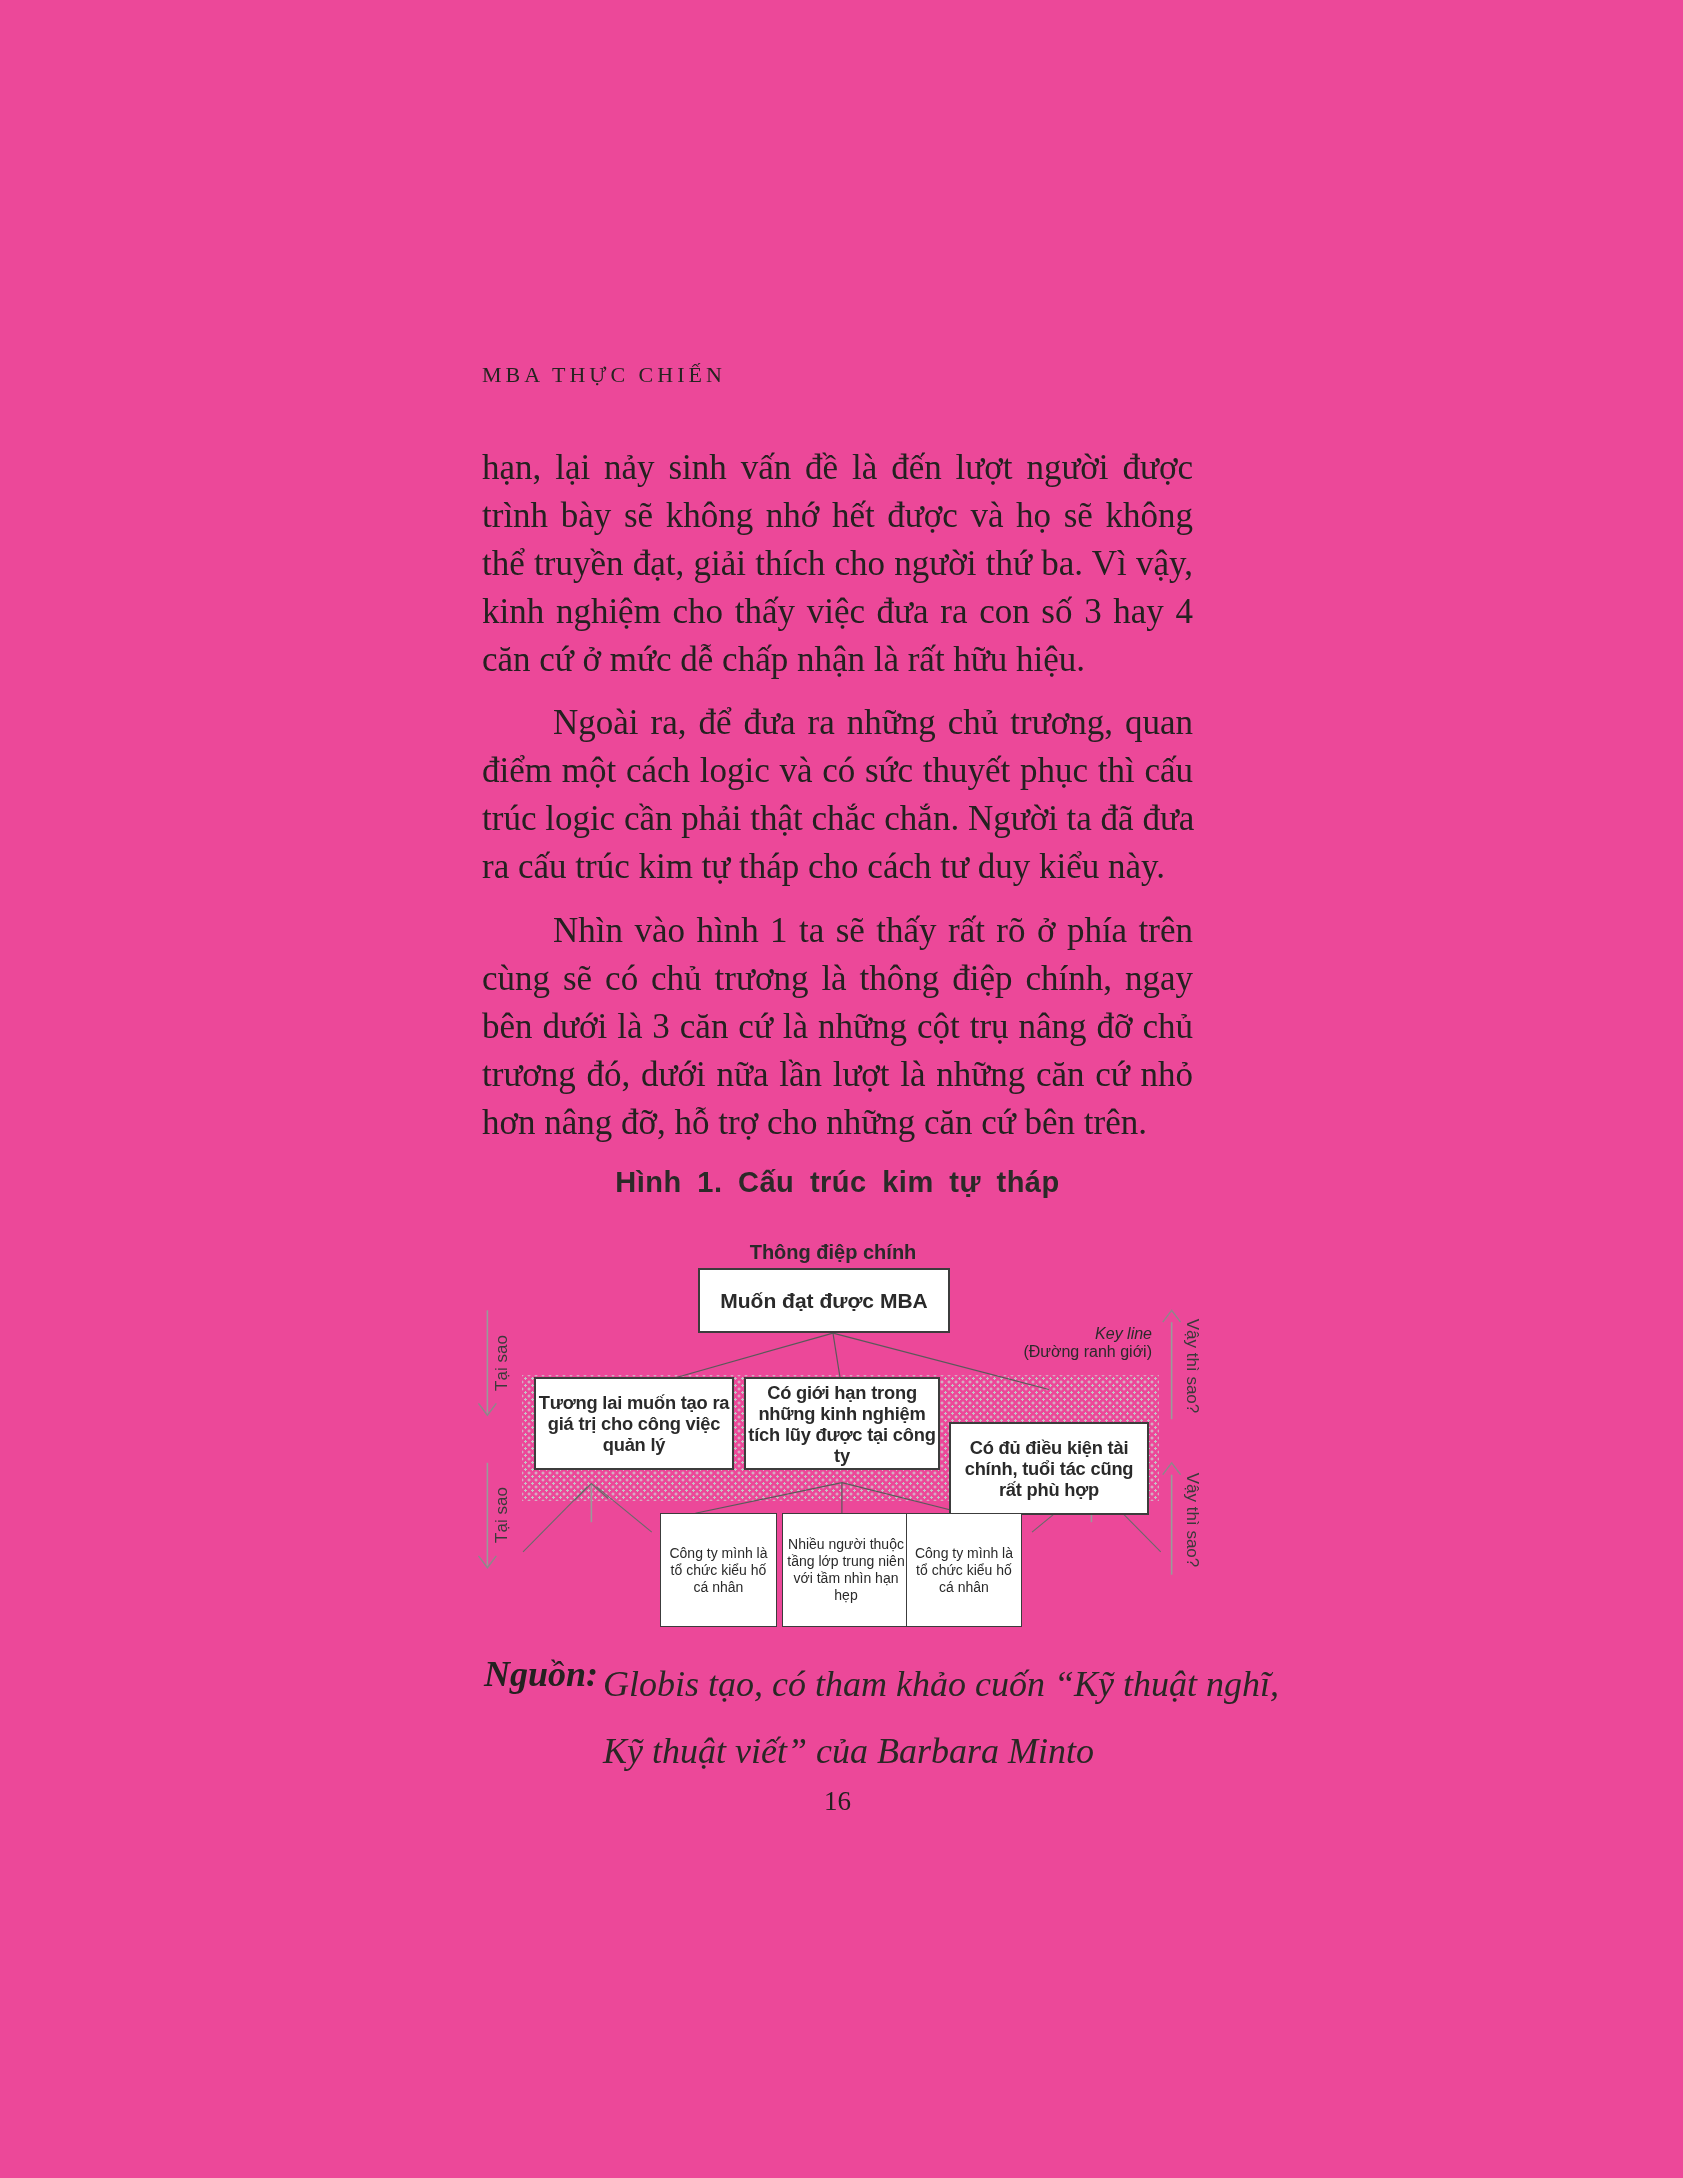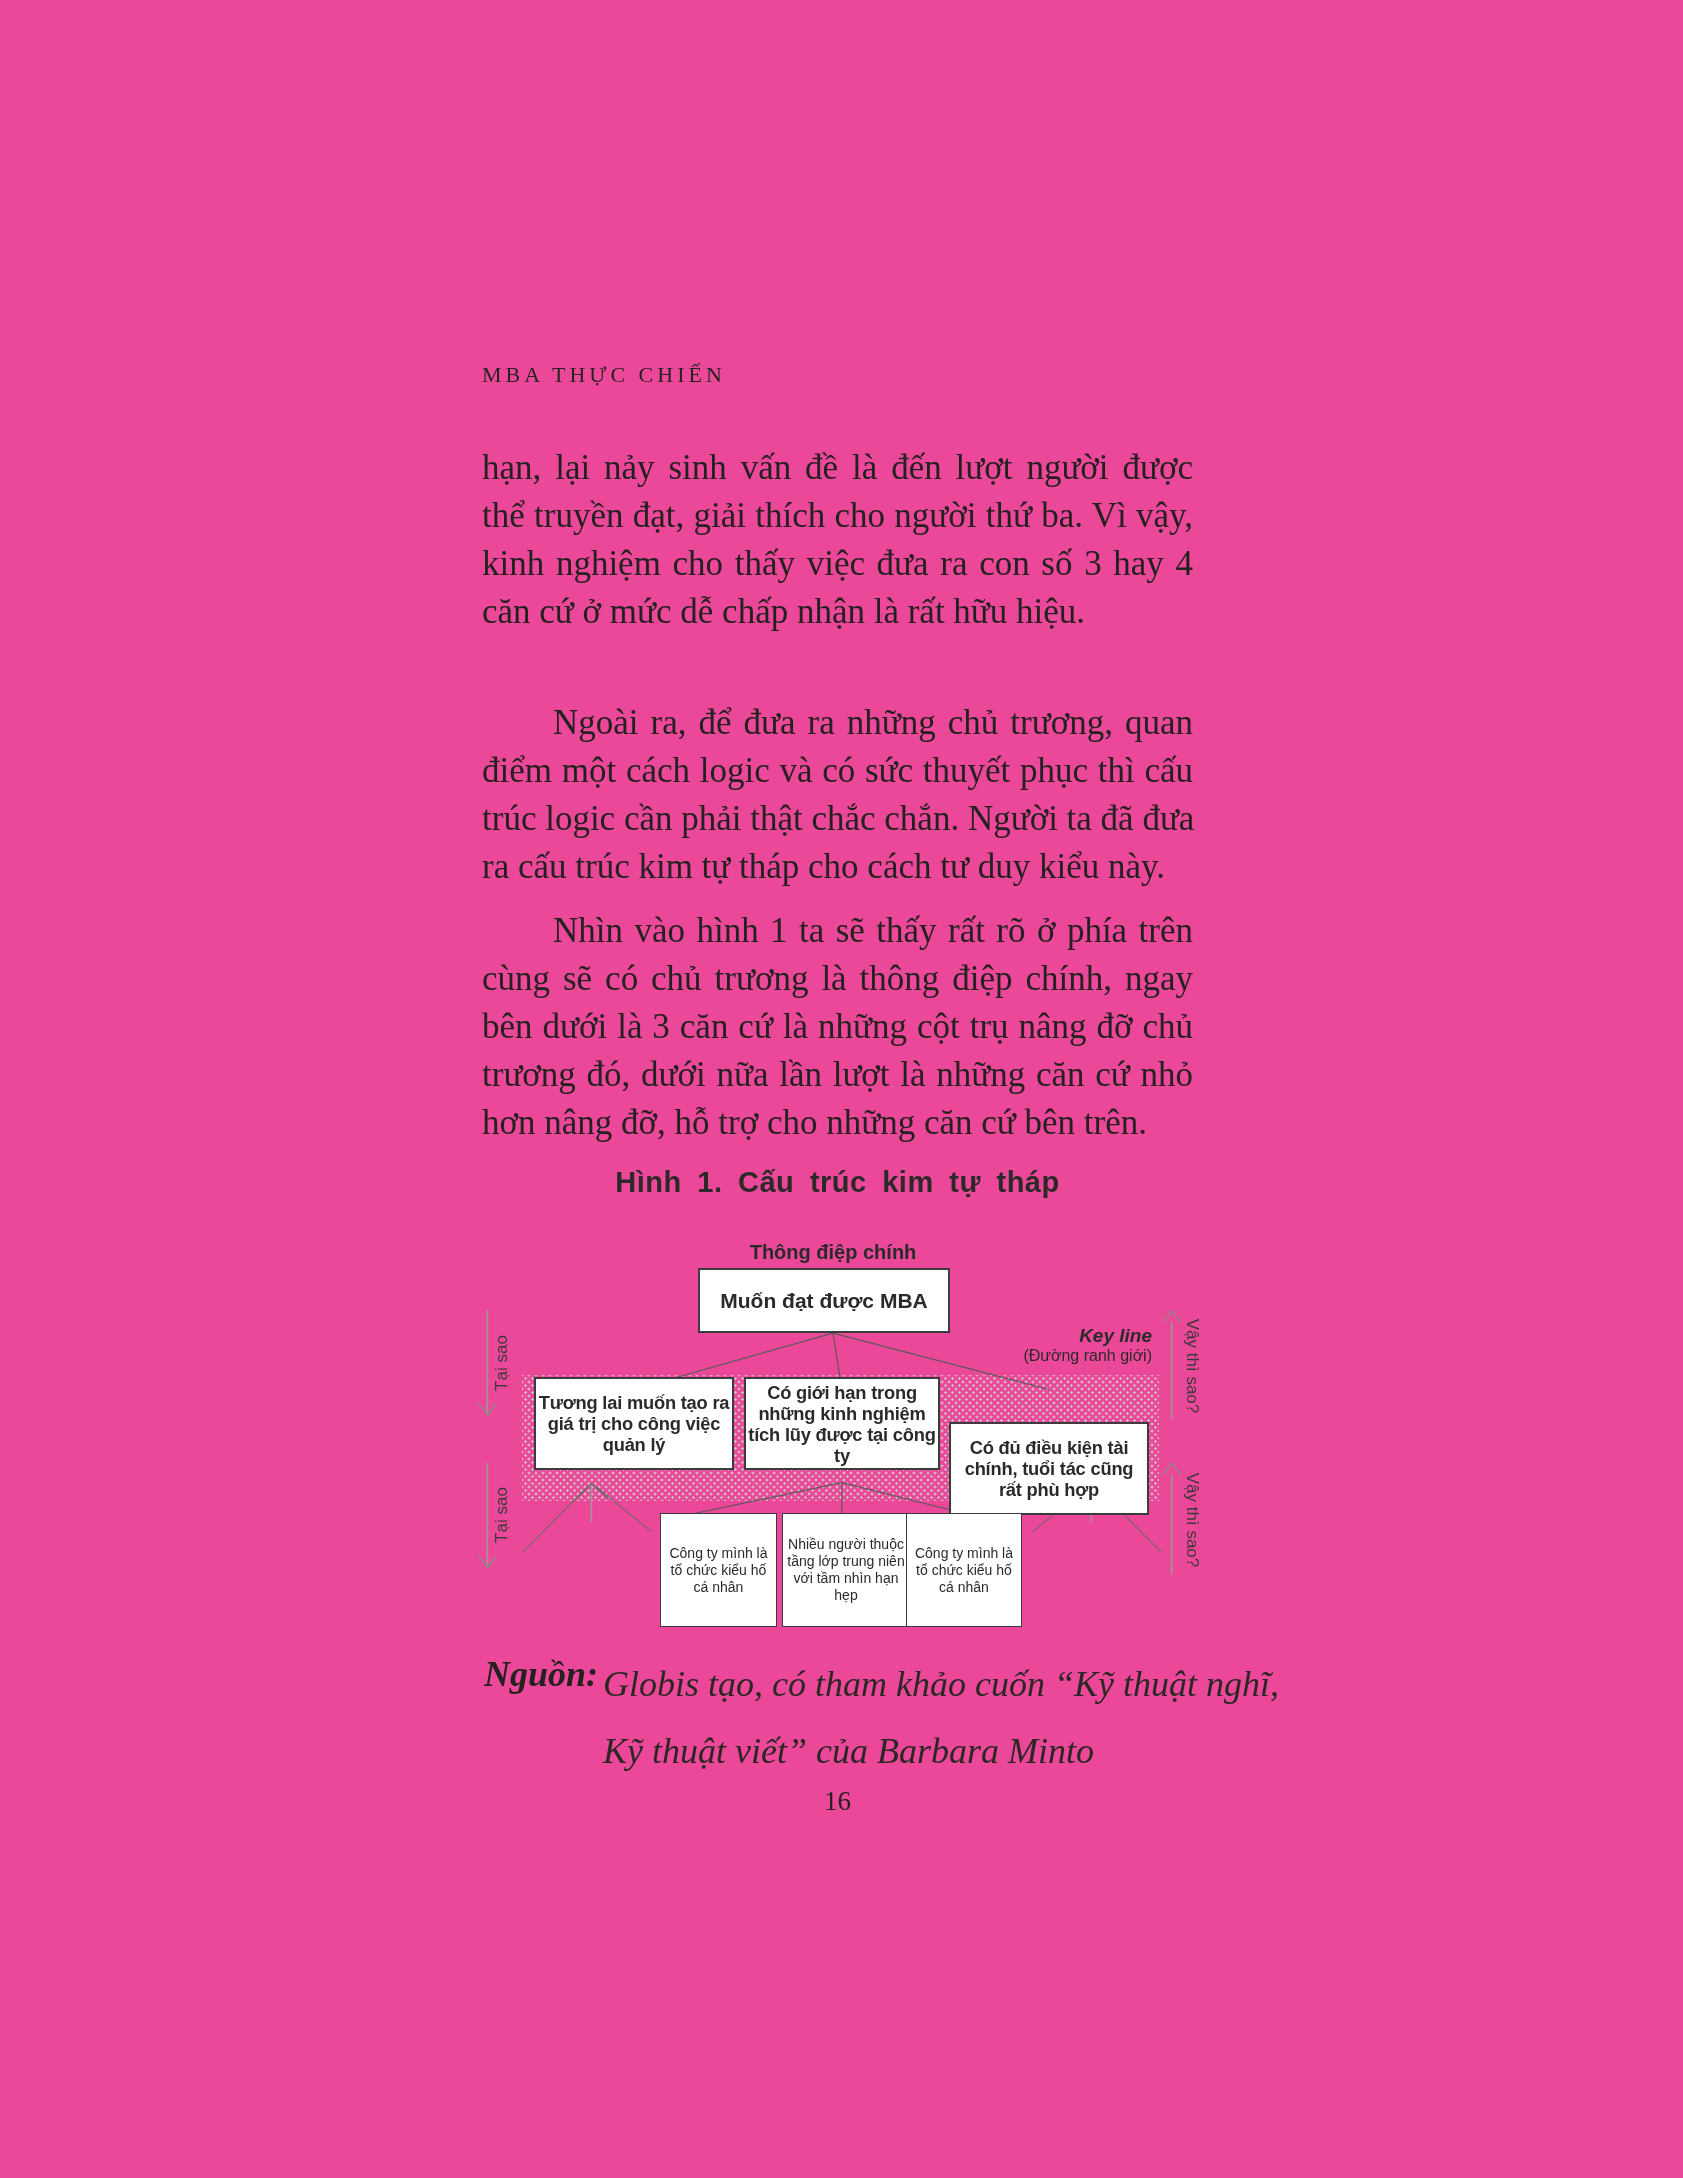--- a/index.html
+++ b/index.html
@@ -47,21 +47,21 @@
   .r2b3 { left:523px; width:200px;margin-top:45px; }
   .r3b { top:280px; height:114px; font-size:14px; font-weight:500; line-height:17px; border-width:1.5px; padding:3px; }
   .r3b1 { left:234px; width:117px; }
   .r3b2 { left:356px; width:128px;text-align:center; }
   .r3b3 { left:480px; width:116px; }
   .toplabel {
     position:absolute; left:281px; top:8px; width:252px; text-align:center;
     font-size:20px; font-weight:600; color:#2a2a2a;
   }
   .keyline { position:absolute; right:86px; top:92px; text-align:right; color:#2a2a2a; }
-  .keyline .kl1 { font-size:19px; font-weight:700; font-style:italic; }
+  .keyline .kl1 { font-size:16px; font-weight:400; font-style:italic; }
   .keyline .kl2 { font-size:16px; }
   .vlabel {
     position:absolute; white-space:nowrap; font-size:17px; color:#3a3a3a;
   }
   .vleft  { transform:translate(-50%,-50%) rotate(-90deg); }
   .vright { transform:translate(-50%,-50%) rotate(90deg); }
   
   .src-label {
     position:absolute; left:484px; top:1653px;
     font-size:36px; font-weight:700; font-style:italic; color:#242120;
@@ -73,20 +73,21 @@
 </style>
 </head>
 <body>
 
 <div class="page">
 
   <div class="runhead">MBA THỰC CHIẾN</div>
 
   <div class="bodycol" style="top:444px">
     <div class="bline">hạn, lại nảy sinh vấn đề là đến lượt người được</div>
+    <div class="bline">trình bày sẽ không nhớ hết được và họ sẽ không</div>
     <div class="bline">thể truyền đạt, giải thích cho người thứ ba. Vì vậy,</div>
     <div class="bline">kinh nghiệm cho thấy việc đưa ra con số 3 hay 4</div>
     <div class="bline last">căn cứ ở mức dễ chấp nhận là rất hữu hiệu.</div>
   </div>
 
   <div class="bodycol" style="top:699px">
     <div class="bline indent">Ngoài ra, để đưa ra những chủ trương, quan</div>
     <div class="bline">điểm một cách logic và có sức thuyết phục thì cấu</div>
     <div class="bline">trúc logic cần phải thật chắc chắn. Người ta đã đưa</div>
     <div class="bline last">ra cấu trúc kim tự tháp cho cách tư duy kiểu này.</div>

